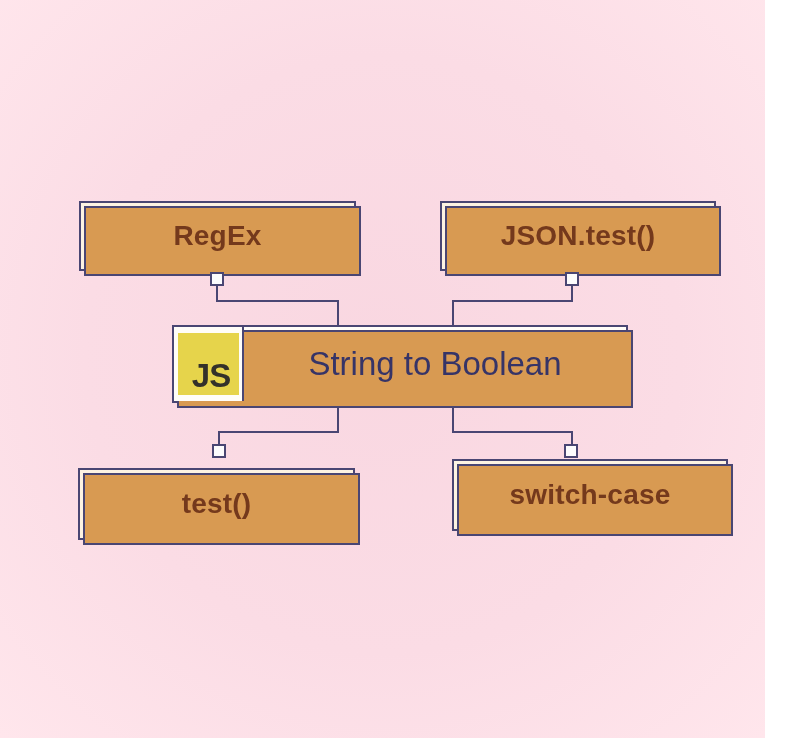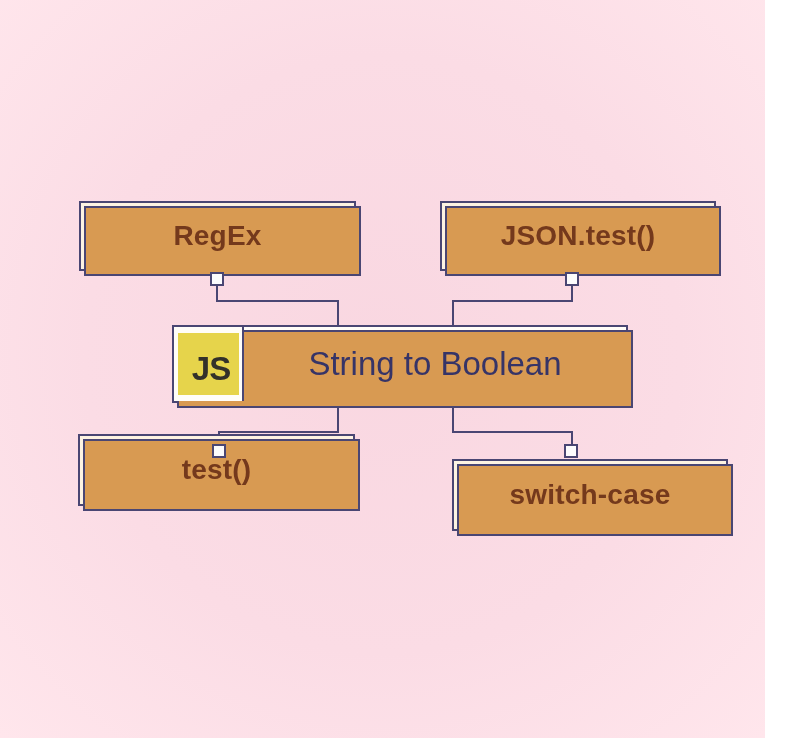--- a/index.html
+++ b/index.html
@@ -80,21 +80,21 @@
     justify-content: center;
   }
   .js-badge {
     width: 61px;
     height: 62px;
     background: var(--js_yellow, #e6d44b);
     display: flex;
     align-items: flex-end;
     justify-content: center;
     box-sizing: border-box;
-    padding-bottom: 11px;
+    padding-bottom: 4px;
     padding-left: 6px;
   }
   .js-badge span {
     font-weight: bold;
     font-size: 33px;
     line-height: 0.95;
     color: var(--js_text, #33312a);
     letter-spacing: -1px;
   }
   .center-label-cell {
@@ -131,21 +131,21 @@
 <div class="canvas">
 
   <div class="node" style="left:79px; top:201px; width:277px; height:70px">
     <span class="node-label">RegEx</span>
   </div>
 
   <div class="node" style="left:440px; top:201px; width:276px; height:70px">
     <span class="node-label">JSON.test()</span>
   </div>
 
-  <div class="node" style="left:78px; top:434px; width:277px; height:72px">
+  <div class="node" style="left:78px; top:468px; width:277px; height:72px">
     <span class="node-label">test()</span>
   </div>
 
   <div class="node" style="left:452px; top:459px; width:276px; height:72px">
     <span class="node-label">switch-case</span>
   </div>
 
   <div class="center-node">
     <div class="js-cell">
       <div class="js-badge">

